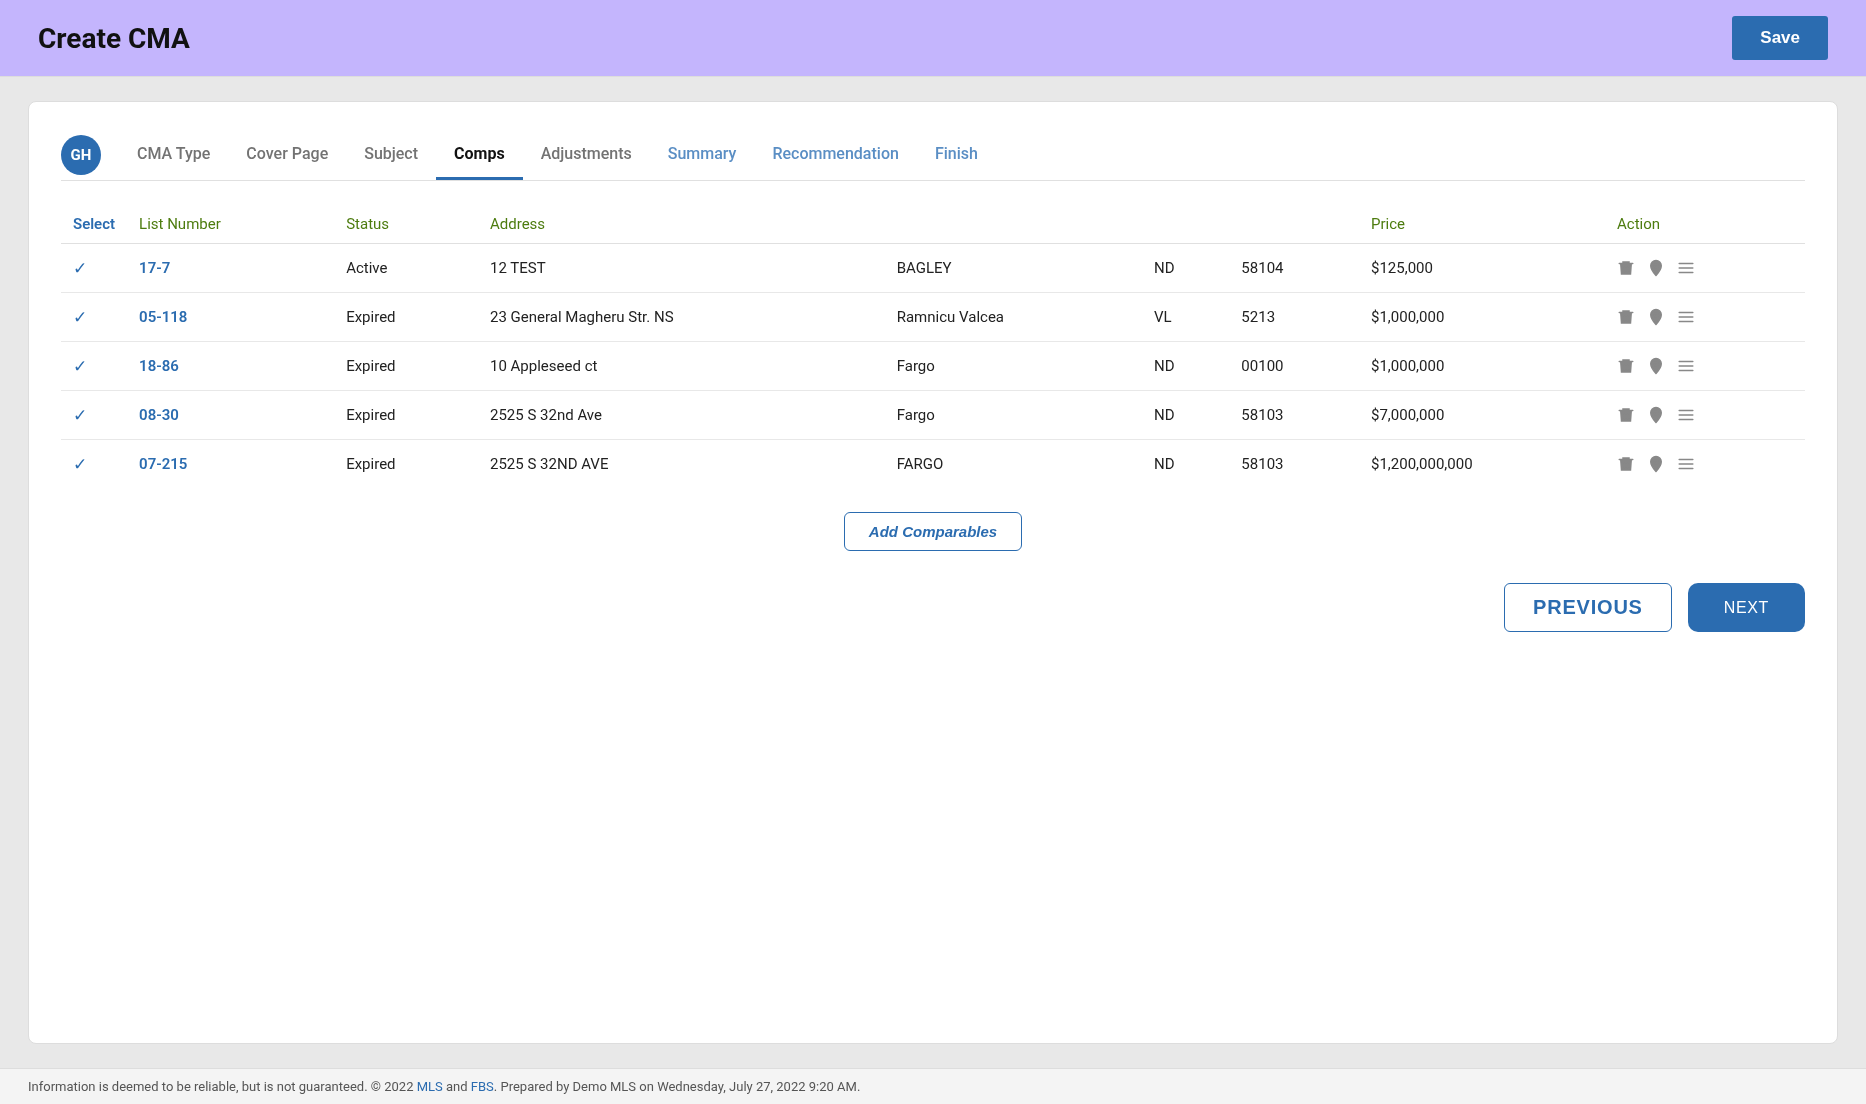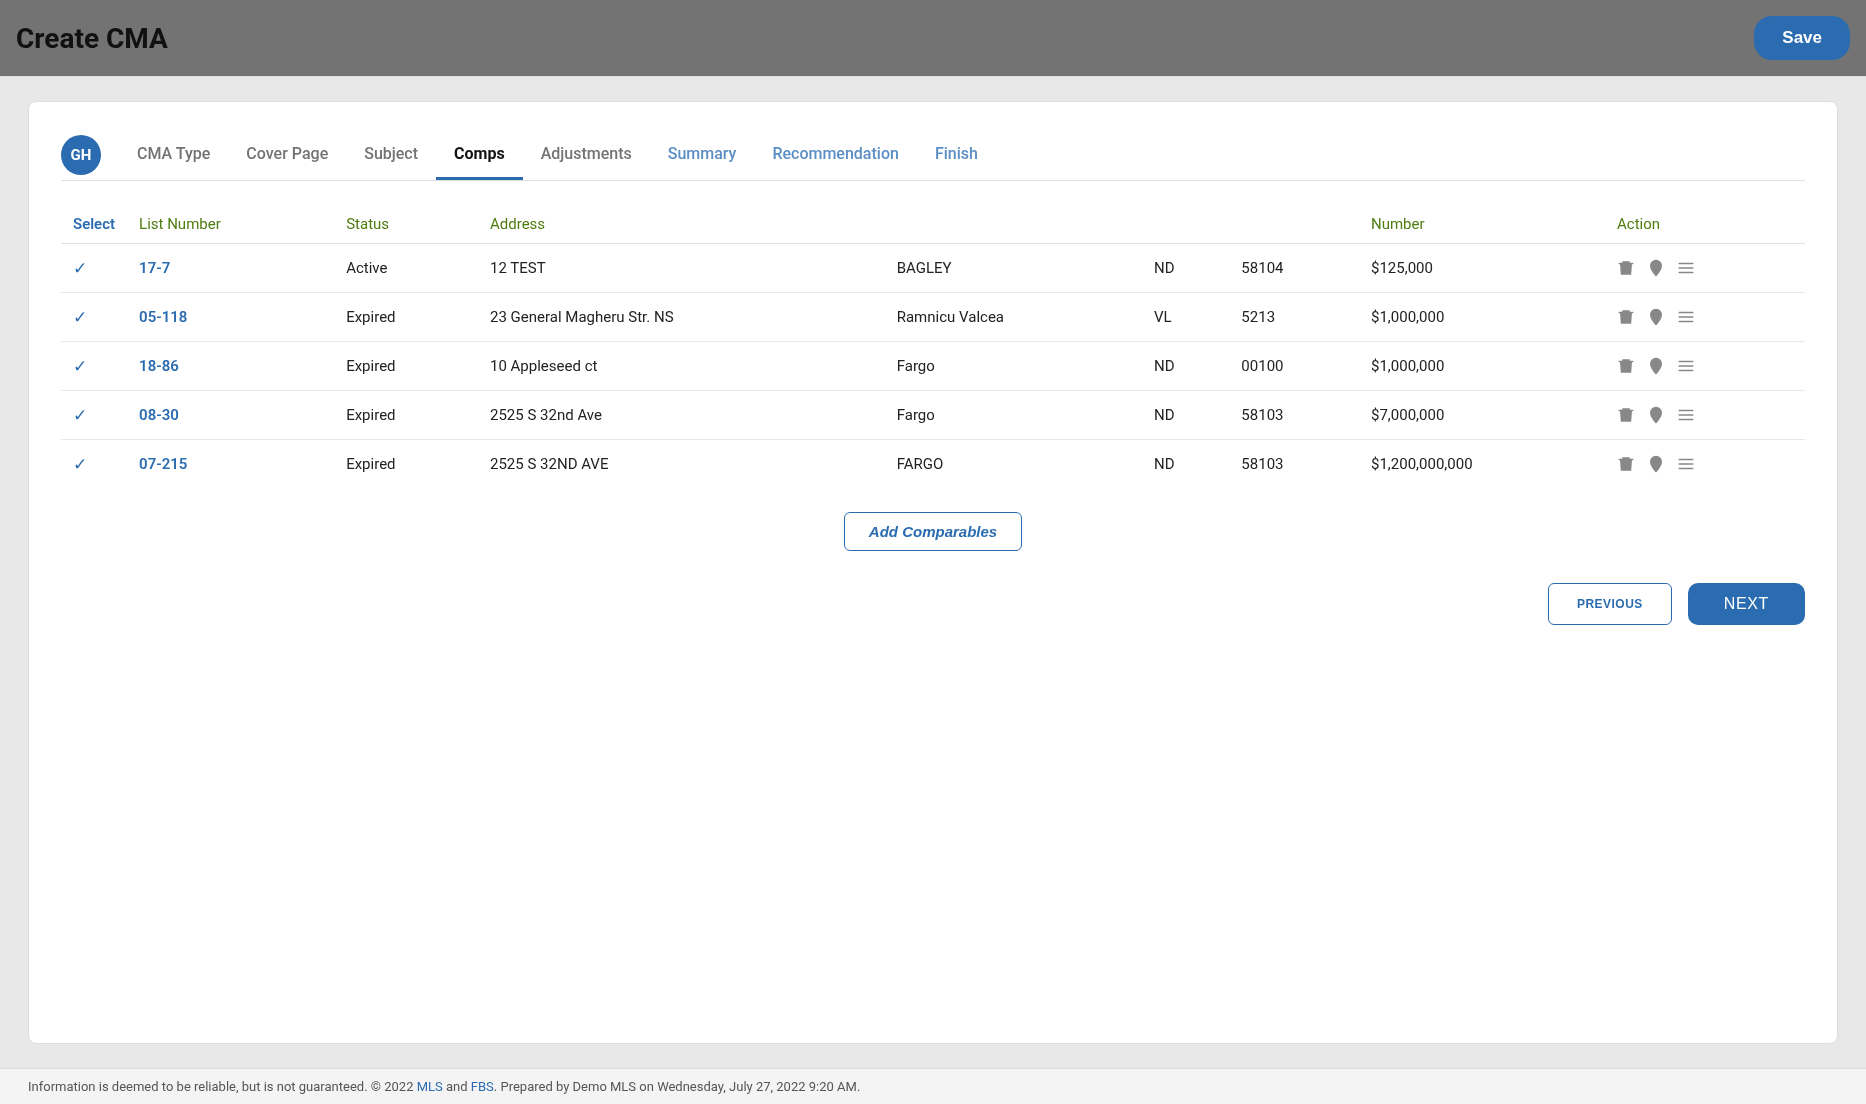--- a/index.html
+++ b/index.html
@@ -4,37 +4,37 @@
   <style>
     * { box-sizing: border-box; margin: 0; padding: 0; }
     body {
       font-family: -apple-system, BlinkMacSystemFont, 'Segoe UI', Roboto, sans-serif;
       background: #e8e8e8;
       min-height: 1104px;
       display: flex;
       flex-direction: column;
     }
     .top-bar {
-      background: #737373;
+      background: #c4b5fd;
       display: flex;
       align-items: center;
       justify-content: space-between;
-      padding: 16px 16px;
+      padding: 16px 38px;
       border-bottom: 1px solid #ddd;
     }
     .top-bar-title {
       font-size: 28px;
       font-weight: 700;
       color: #111;
     }
     .save-button {
       background: #2b6cb0;
       color: #fff;
       border: none;
-      border-radius: 18px;
+      border-radius: 3px;
       padding: 12px 28px;
       font-size: 17px;
       font-weight: 600;
       cursor: pointer;
     }
     .main-content {
       flex: 1;
       padding: 24px 28px;
       display: flex;
       flex-direction: column;
@@ -173,21 +173,21 @@
       justify-content: flex-end;
       gap: 16px;
       margin-top: 32px;
     }
     .prev-button {
       background: #fff;
       color: #2b6cb0;
       border: 1.5px solid #2b6cb0;
       border-radius: 6px;
       padding: 12px 28px;
-      font-size: 12px;
+      font-size: 20px;
       font-weight: 700;
       cursor: pointer;
       letter-spacing: 0.04em;
     }
     .next-button {
       background: #2b6cb0;
       color: #fff;
       border: none;
       border-radius: 10px;
       padding: 12px 36px;
@@ -232,21 +232,21 @@
     </div>
 
 
     <table>
       <thead>
         <tr>
           <th class="select-col">Select</th>
           <th>List Number</th>
           <th>Status</th>
           <th colspan="4">Address</th>
-          <th>Number</th>
+          <th>Price</th>
           <th>Action</th>
         </tr>
       </thead>
       <tbody id="table-body">
       <tr>
             <td class="check-col"><span class="checkmark">✓</span></td>
             <td><a class="list-number-link">17-7</a></td>
             <td>Active</td>
             <td>12 TEST</td>
             <td>BAGLEY</td>

